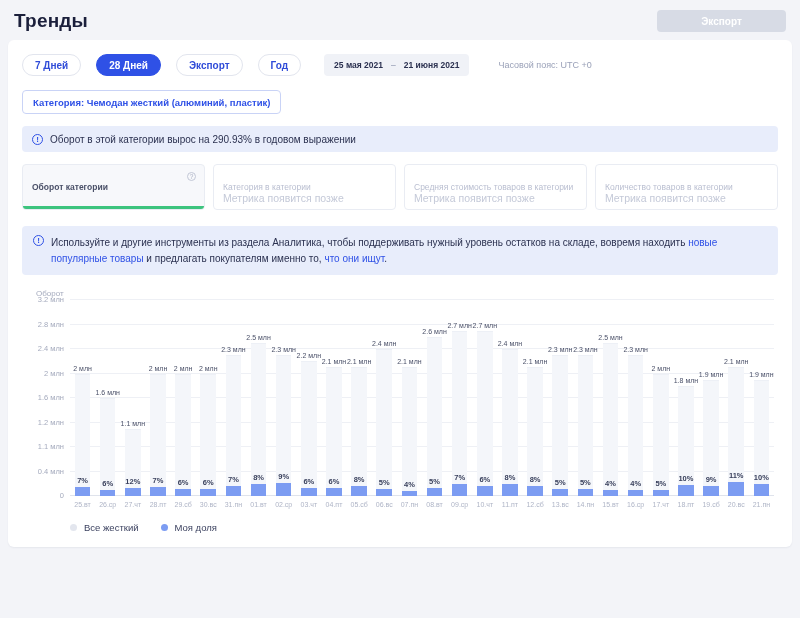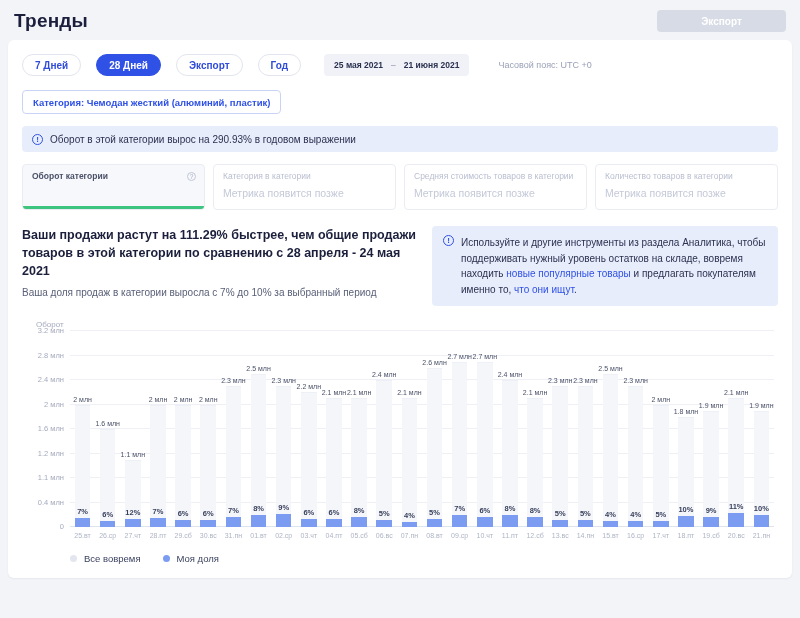--- a/index.html
+++ b/index.html
@@ -73,29 +73,29 @@
     width: 11px; height: 11px; border-radius: 50%;
     border: 1.2px solid #2f51e6; color: #2f51e6;
     font-size: 8px; font-weight: 700; line-height: 9px; text-align: center;
     flex: none;
   }
 
   
   .metrics { display: flex; gap: 8px; padding: 12px 14px 0 14px; }
   .mcard {
     flex: 1; height: 46px; border: 1px solid #e9ecf3; border-radius: 4px;
-    padding: 6px 9px 0 9px; position: relative; overflow: hidden;
+    padding: 17px 9px 0 9px; position: relative; overflow: hidden;
   }
   .mcard.primary { background: #f7f8fb; }
   .mcard-title { font-size: 8.5px; color: #4a5068; font-weight: 600; }
   .mcard.muted .mcard-title { color: #b9bed0; font-weight: 400; }
   .mcard-row { display: flex; align-items: baseline; gap: 7px; margin-top: 6px; }
   .mcard-value { font-size: 11.5px; font-weight: 400; color: #1b1f3b; margin-top: 48px; }
   .mcard-delta { font-size: 9px; color: #35b67a; font-weight: 600; }
-  .mcard-empty { font-size: 10.5px; color: #c4c9d8; margin-top: 6px; }
+  .mcard-empty { font-size: 10.5px; color: #c4c9d8; }
   .mcard-bar { position: absolute; left: 0; right: 0; bottom: 0; height: 3px; background: #3dc47e; }
   .icon-help {
     position: absolute; top: 7px; right: 8px;
     width: 9px; height: 9px; border-radius: 50%; border: 1px solid #c2c7d6;
     color: #a9afc2; font-size: 6.5px; line-height: 8px; text-align: center; cursor: pointer;
   }
 
   
   .insight { display: flex; gap: 10px; padding: 16px 14px 0 14px; }
   .insight-left { flex: 0 0 400px; }
@@ -197,24 +197,20 @@
         <div class="mcard-title">Средняя стоимость товаров в категории</div>
         <div class="mcard-empty">Метрика появится позже</div>
       </div>
       <div class="mcard muted">
         <div class="mcard-title">Количество товаров в категории</div>
         <div class="mcard-empty">Метрика появится позже</div>
       </div>
     </div>
 
     <div class="insight">
-      <div class="insight-left">
-        <div class="insight-head">Ваши продажи растут на 111.29% быстрее, чем общие продажи товаров в этой категории по сравнению с 28 апреля - 24 мая 2021</div>
-        <div class="insight-sub">Ваша доля продаж в категории выросла с 7% до 10% за выбранный период</div>
-      </div>
       <div class="tipbox">
         <div class="icon-info">!</div>
         <div class="tip-text"><span>Используйте и другие инструменты из раздела Аналитика, чтобы поддерживать нужный уровень остатков на складе, вовремя находить </span><a href="#">новые популярные товары</a><span> и предлагать покупателям именно то, </span><a href="#">что они ищут</a><span>.</span></div>
       </div>
     </div>
 
     <div class="chart-wrap">
       <div class="yaxis-title">Оборот</div>
       <div class="chart">
         <div class="plot" id="plot">
@@ -445,21 +441,21 @@
             <div class="xtick">19.сб</div>
             <div class="xtick">20.вс</div>
             <div class="xtick">21.пн</div>
           </div>
       </div>
     </div>
 
     <div class="legend" id="legend">
         <div class="lg">
           <span class="lgdot all" style="background: rgb(227, 230, 238);"></span>
-          <span class="lglabel">Все вовремя</span>
+          <span class="lglabel">Все жесткий</span>
         </div>
         <div class="lg">
           <span class="lgdot mine" style="background: rgb(124, 156, 242);"></span>
           <span class="lglabel">Моя доля</span>
         </div>
       </div>
 
   </div>
 </div>
 

